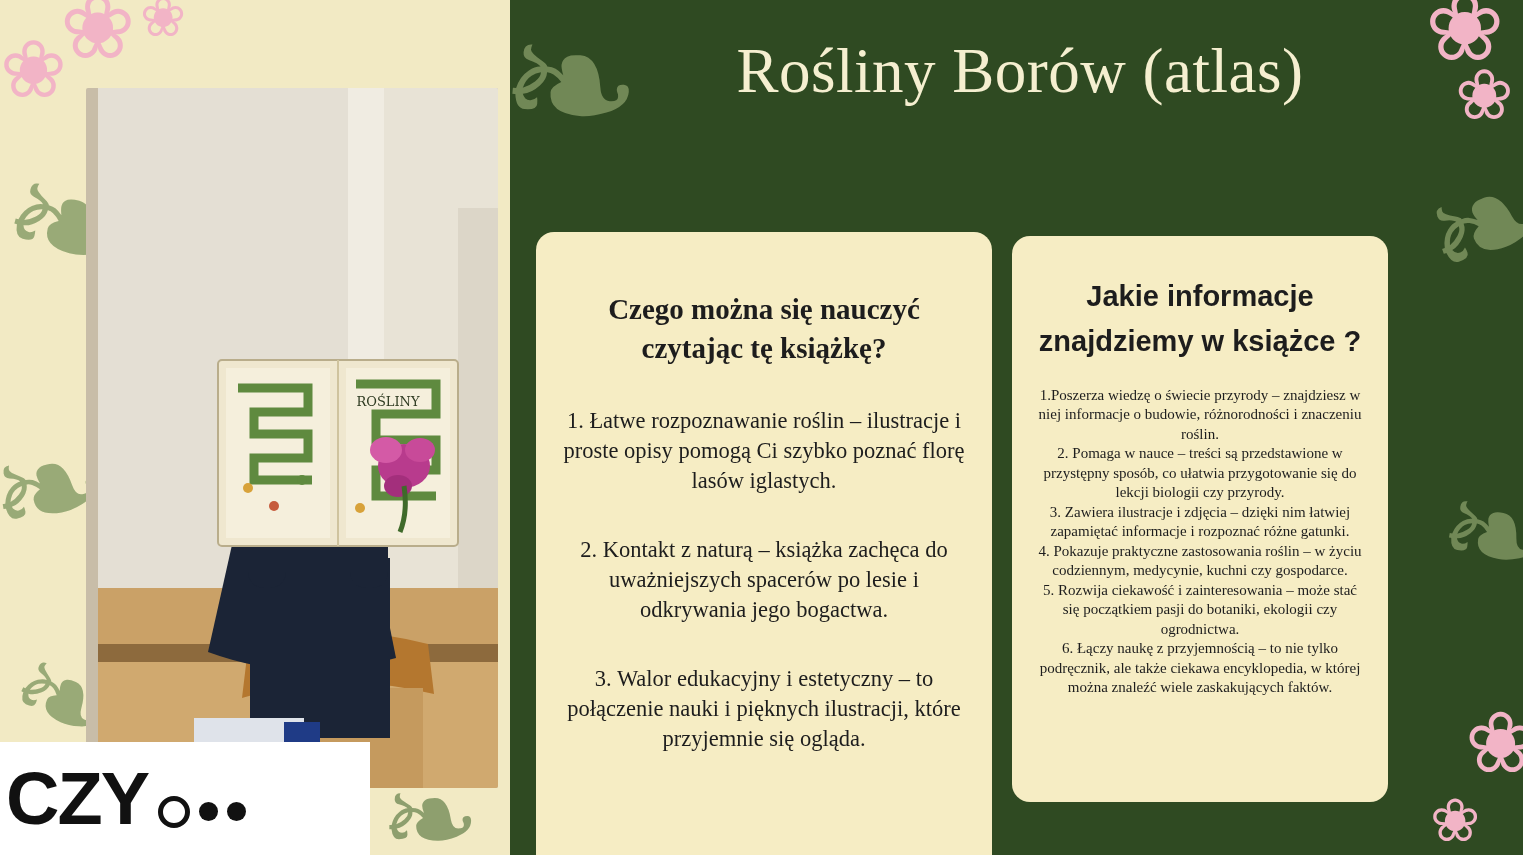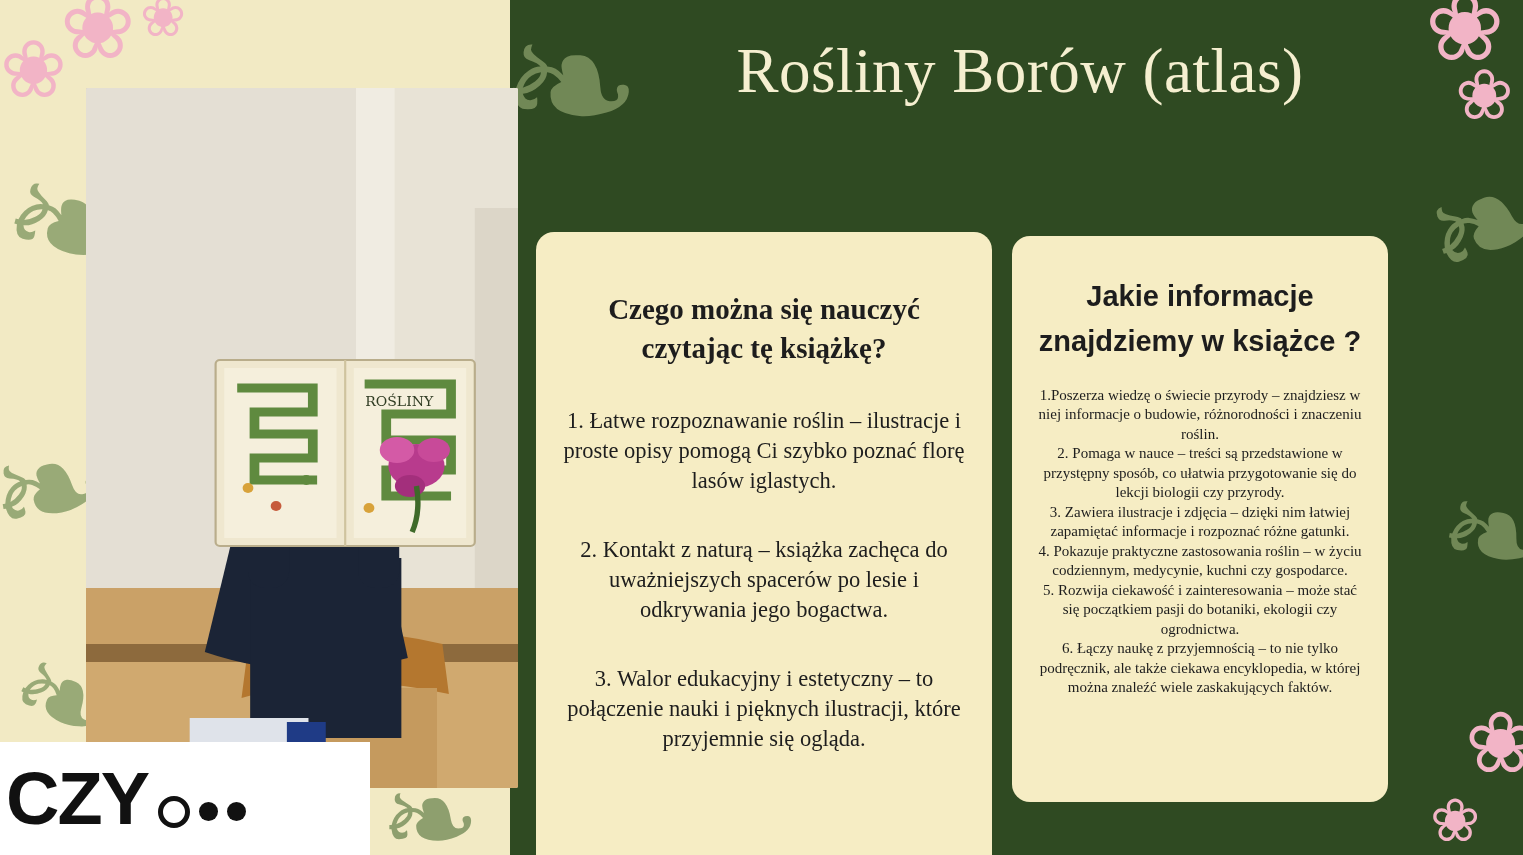--- a/index.html
+++ b/index.html
@@ -61,25 +61,26 @@
   .b4 { left: 1425px; top: -20px; font-size: 95px; }
   .b5 { left: 1455px; top: 60px;  font-size: 70px; }
   .b6 { left: 1465px; top: 700px; font-size: 85px; }
   .b7 { left: 1430px; top: 790px; font-size: 60px; }
 
   
   .photo {
     position: absolute;
     left: 86px;
     top: 88px;
-    width: 432px;
+    width: 400px;
     height: 700px;
     border-radius: 2px;
     overflow: hidden;
     background: #c8bda8;
+    padding-left: 12px;
   }
   .photo svg { display: block; width: 100%; height: 100%; }
 
   
   .logo-box {
     position: absolute;
     left: 0;
     top: 742px;
     width: 370px;
     height: 113px;

